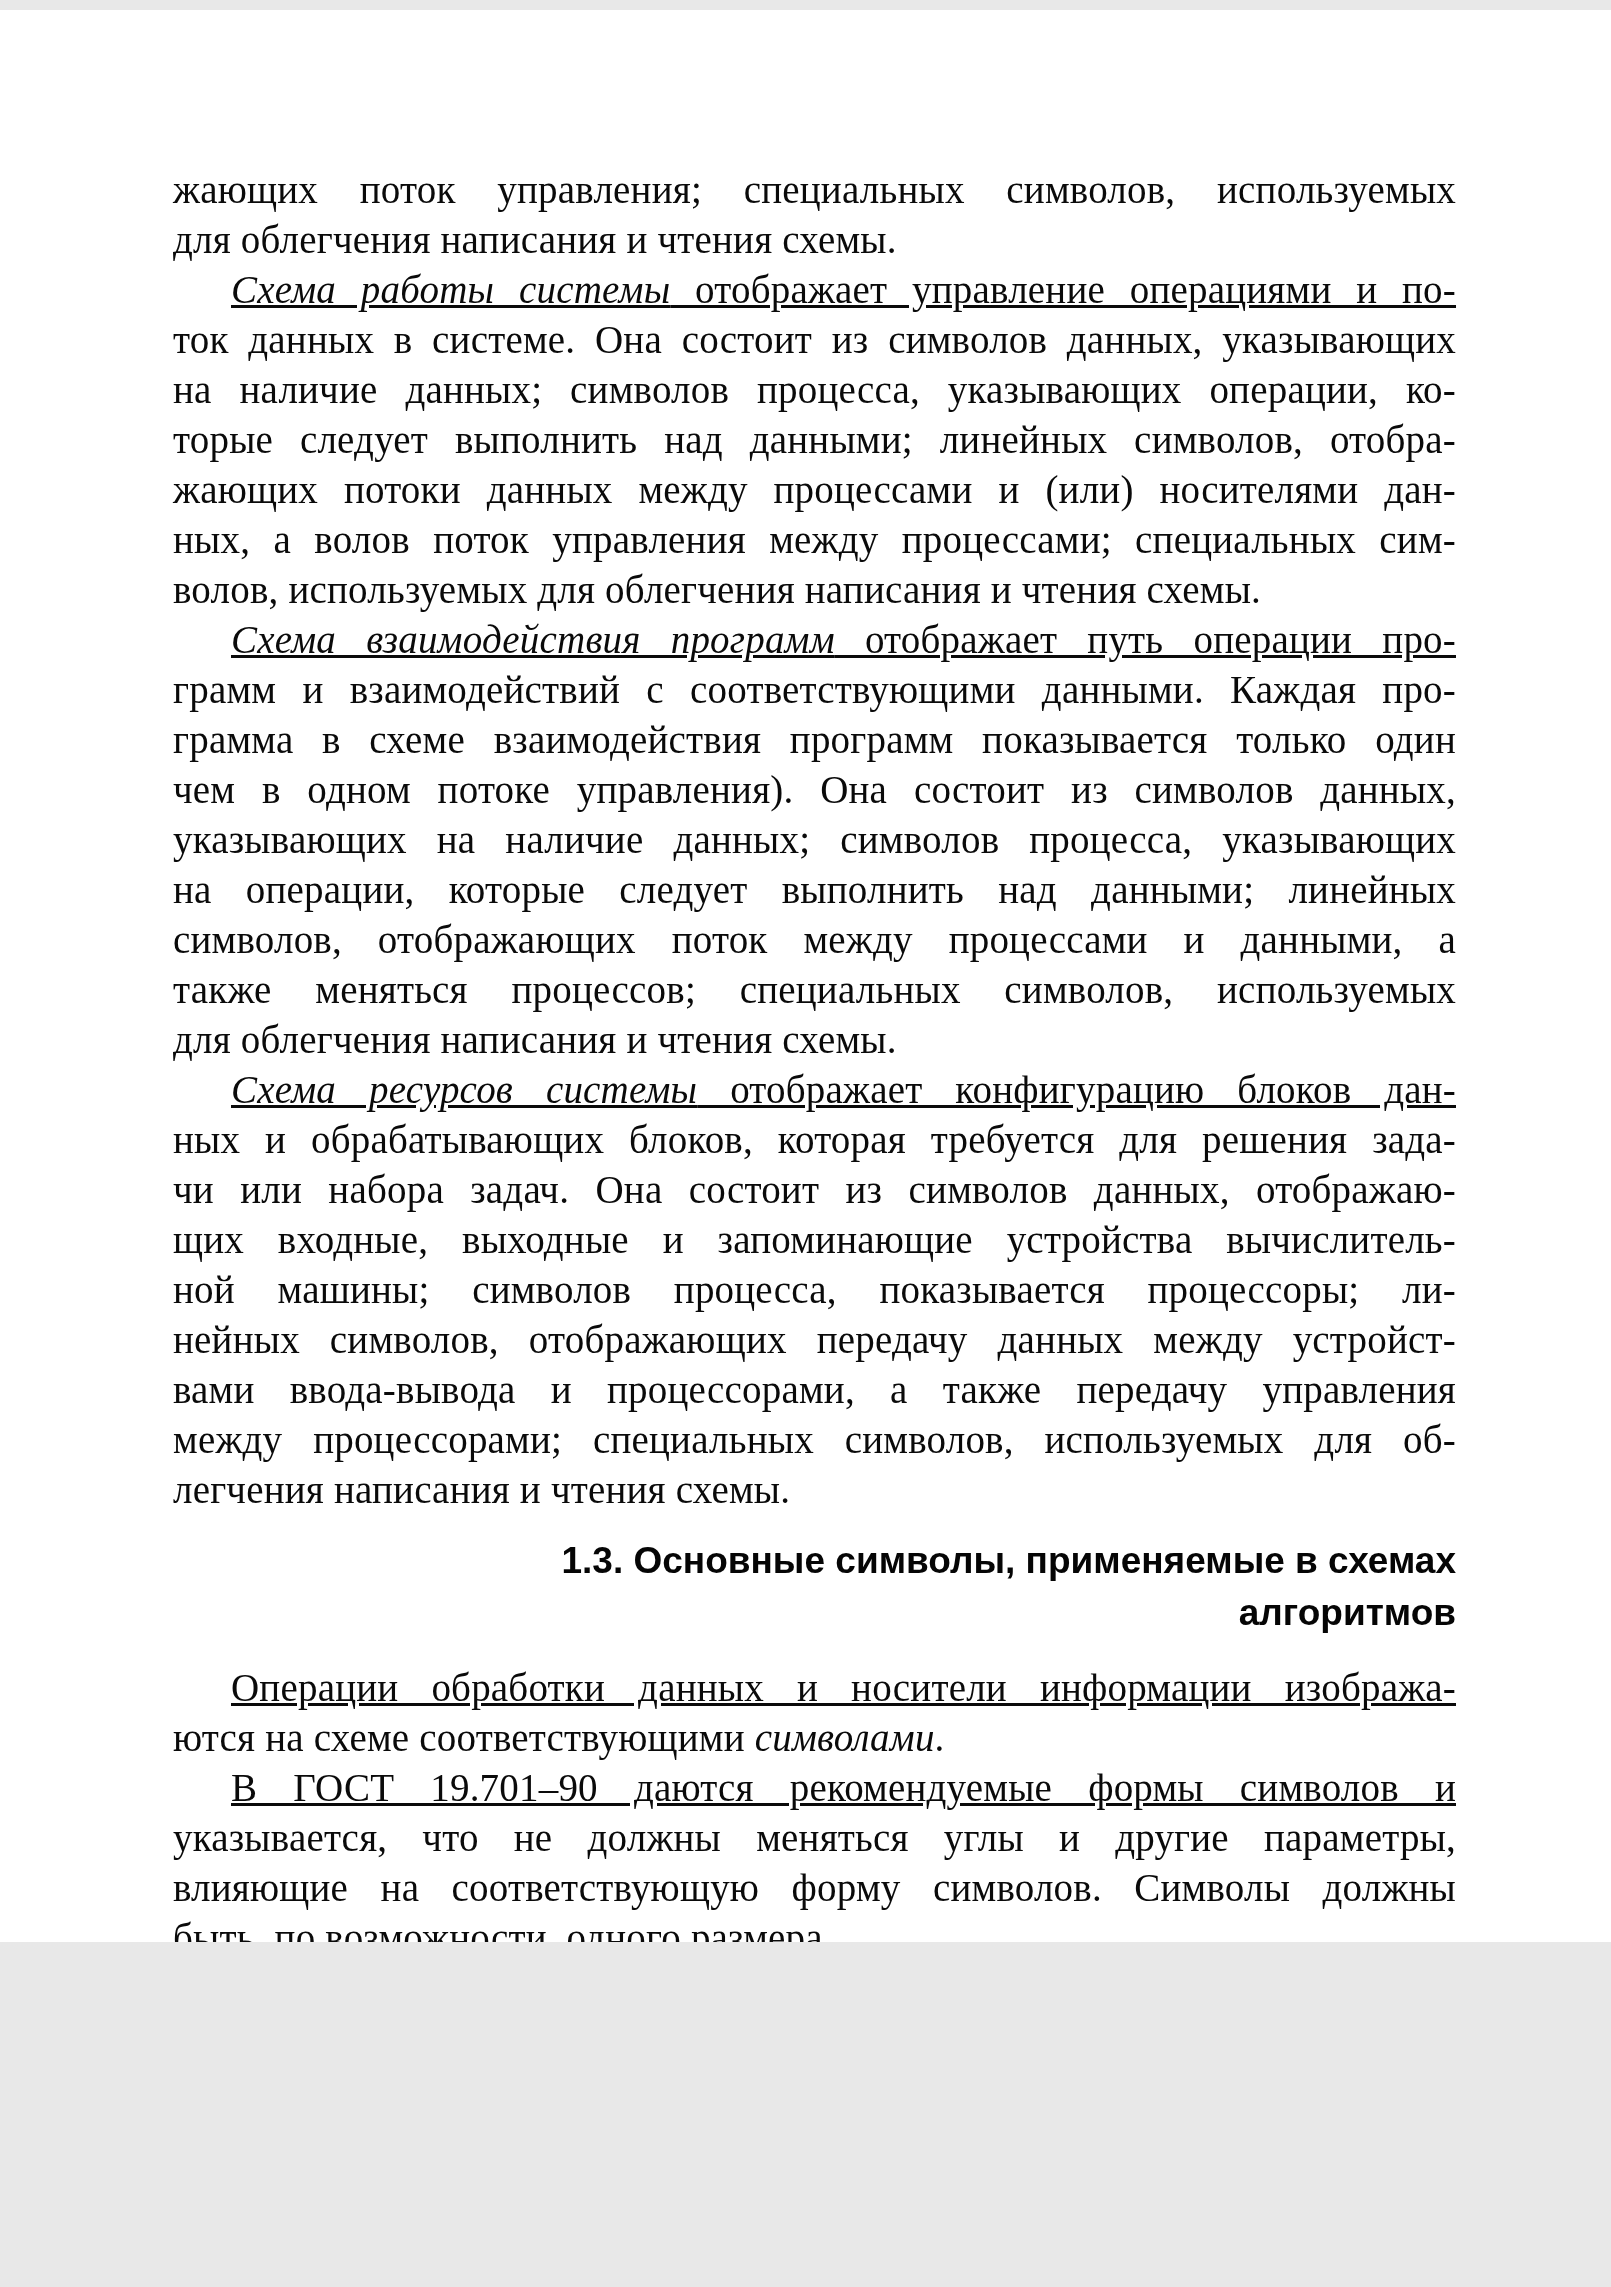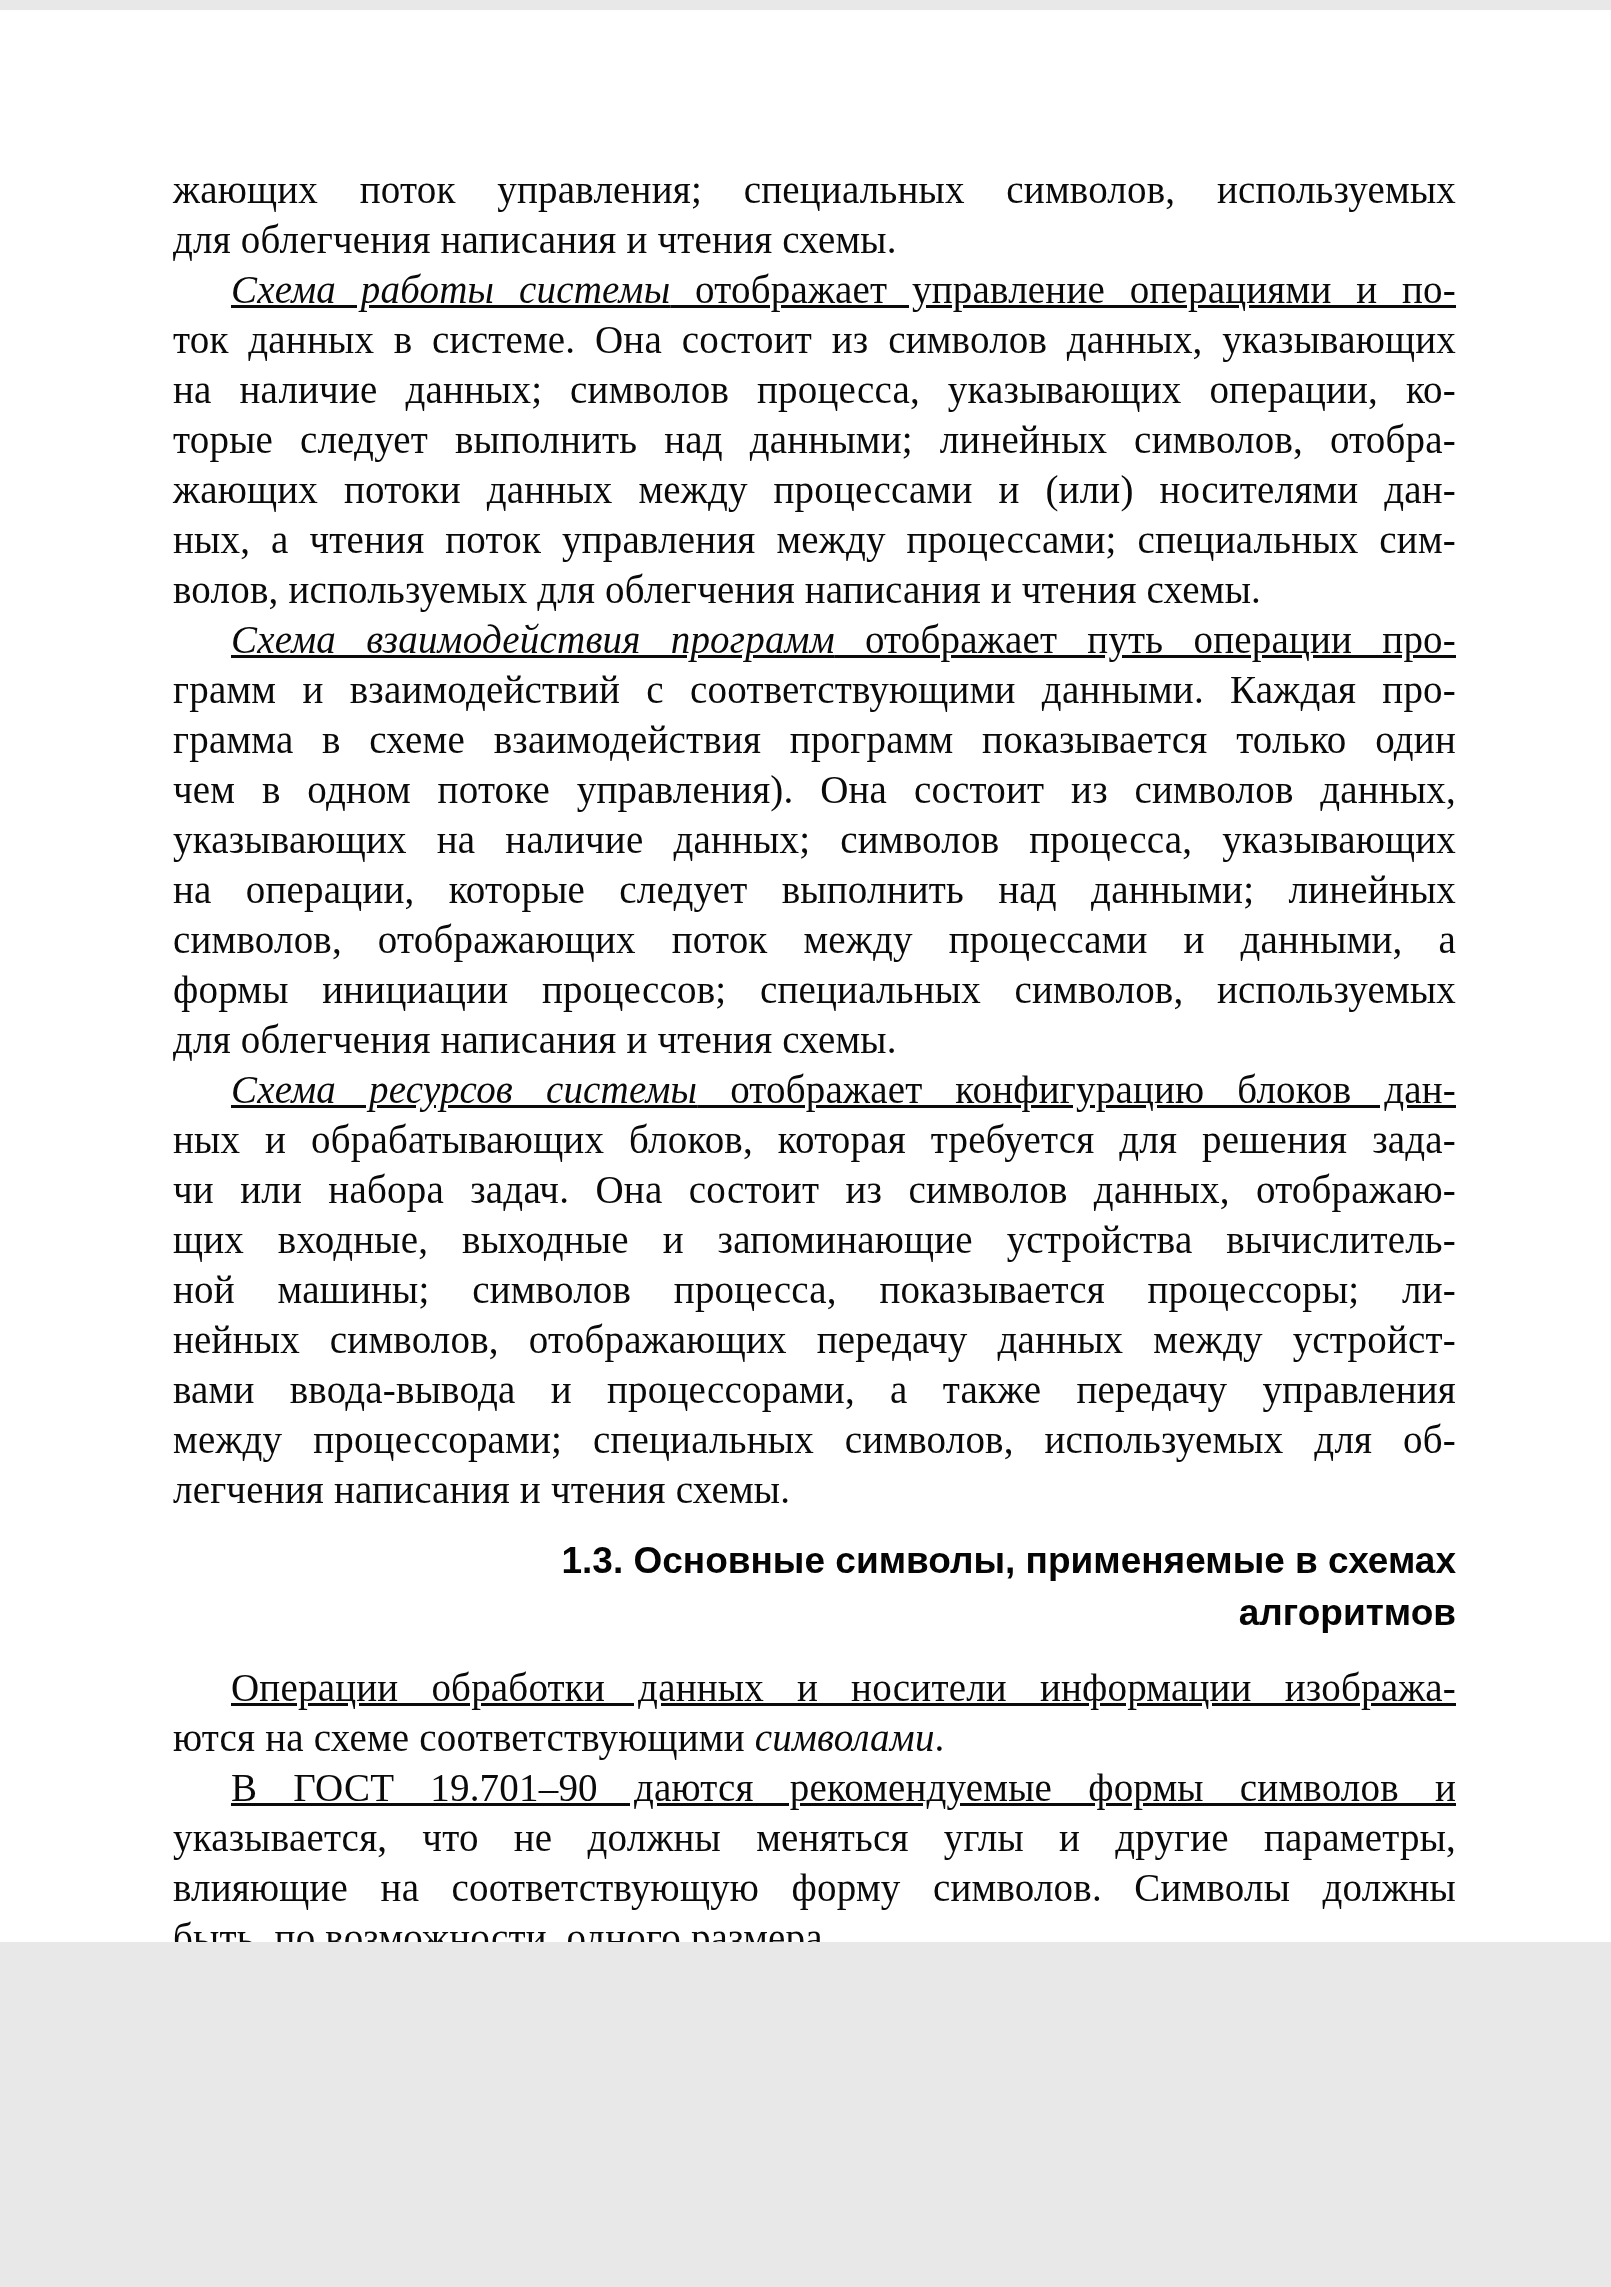--- a/index.html
+++ b/index.html
@@ -74,32 +74,32 @@
       <div class="para body">
         <div class="line"><span>жающих поток управления; специальных символов, используемых</span></div>
         <div class="line last"><span>для облегчения написания и чтения схемы.</span></div>
       </div>
       <div class="para body">
         <div class="line indent"><i>Схема работы системы</i><span> отображает управление операциями и по-</span></div>
         <div class="line"><span>ток данных в системе. Она состоит из символов данных, указывающих</span></div>
         <div class="line"><span>на наличие данных; символов процесса, указывающих операции, ко-</span></div>
         <div class="line"><span>торые следует выполнить над данными; линейных символов, отобра-</span></div>
         <div class="line"><span>жающих потоки данных между процессами и (или) носителями дан-</span></div>
-        <div class="line"><span>ных, а чтения поток управления между процессами; специальных сим-</span></div>
+        <div class="line"><span>ных, а волов поток управления между процессами; специальных сим-</span></div>
         <div class="line last"><span>волов, используемых для облегчения написания и чтения схемы.</span></div>
       </div>
       <div class="para body">
         <div class="line indent"><i>Схема взаимодействия программ</i><span> отображает путь операции про-</span></div>
         <div class="line"><span>грамм и взаимодействий с соответствующими данными. Каждая про-</span></div>
         <div class="line"><span>грамма в схеме взаимодействия программ показывается только один</span></div>
         <div class="line"><span>чем в одном потоке управления). Она состоит из символов данных,</span></div>
         <div class="line"><span>указывающих на наличие данных; символов процесса, указывающих</span></div>
         <div class="line"><span>на операции, которые следует выполнить над данными; линейных</span></div>
         <div class="line"><span>символов, отображающих поток между процессами и данными, а</span></div>
-        <div class="line"><span>формы инициации процессов; специальных символов, используемых</span></div>
+        <div class="line"><span>также меняться процессов; специальных символов, используемых</span></div>
         <div class="line last"><span>для облегчения написания и чтения схемы.</span></div>
       </div>
       <div class="para body">
         <div class="line indent"><i>Схема ресурсов системы</i><span> отображает конфигурацию блоков дан-</span></div>
         <div class="line"><span>ных и обрабатывающих блоков, которая требуется для решения зада-</span></div>
         <div class="line"><span>чи или набора задач. Она состоит из символов данных, отображаю-</span></div>
         <div class="line"><span>щих входные, выходные и запоминающие устройства вычислитель-</span></div>
         <div class="line"><span>ной машины; символов процесса, показывается процессоры; ли-</span></div>
         <div class="line"><span>нейных символов, отображающих передачу данных между устройст-</span></div>
         <div class="line"><span>вами ввода-вывода и процессорами, а также передачу управления</span></div>

